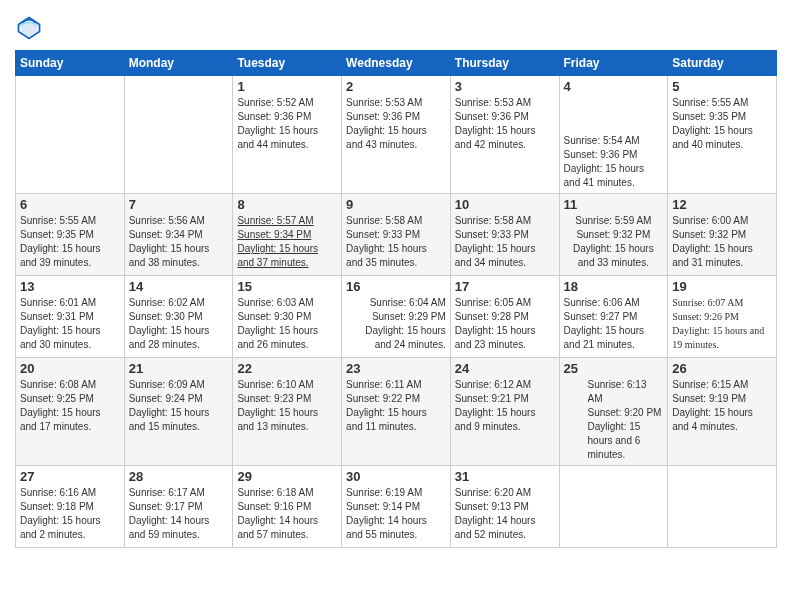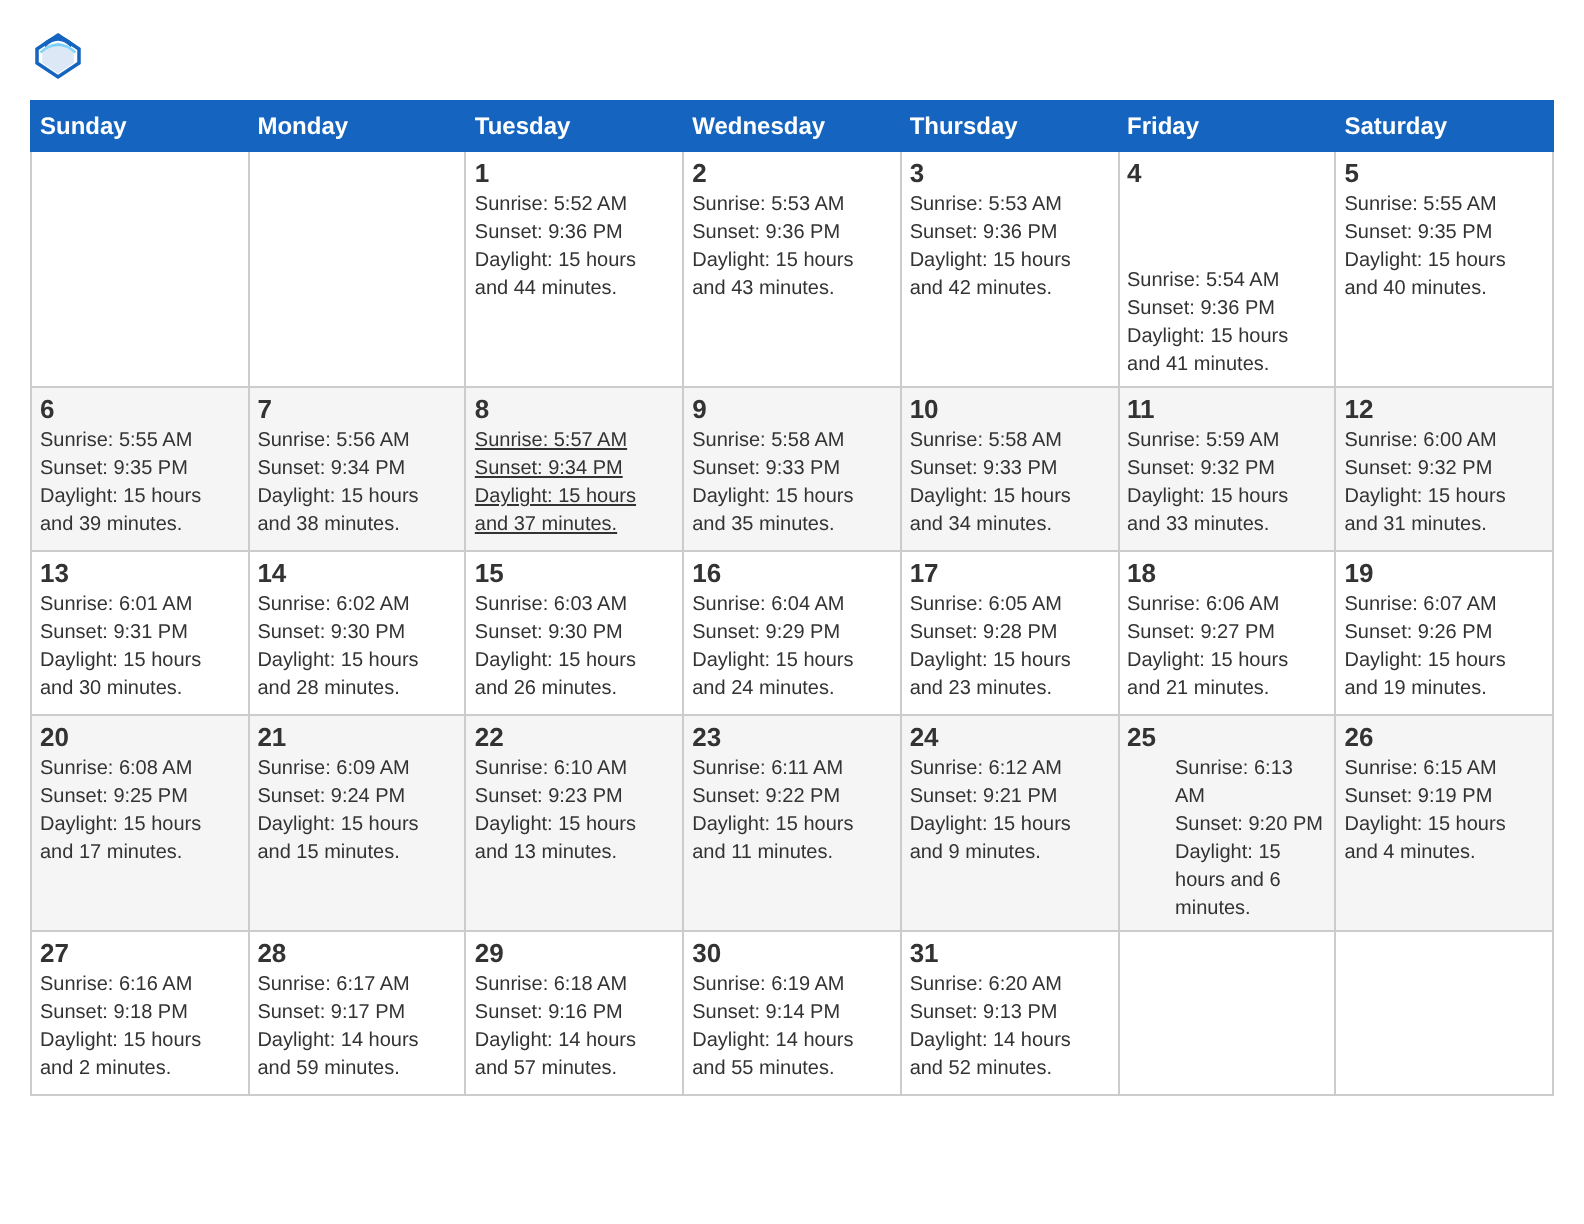--- a/index.html
+++ b/index.html
@@ -184,21 +184,21 @@
 Daylight: 15 hours and 35 minutes.</div>
           </td>
           <td class="row-shade">
             <span class="day-num">10</span>
             <div class="day-info" style="white-space: pre-line;">Sunrise: 5:58 AM
 Sunset: 9:33 PM
 Daylight: 15 hours and 34 minutes.</div>
           </td>
           <td class="row-shade">
             <span class="day-num">11</span>
-            <div class="day-info" style="white-space: pre-line;">Sunrise: 5:59 AM
+            <div class="day-info" style="white-space: pre-line; text-align: center;">Sunrise: 5:59 AM
 Sunset: 9:32 PM
 Daylight: 15 hours and 33 minutes.</div>
           </td>
           <td class="row-shade">
             <span class="day-num">12</span>
             <div class="day-info" style="white-space: pre-line;">Sunrise: 6:00 AM
 Sunset: 9:32 PM
 Daylight: 15 hours and 31 minutes.</div>
           </td>
         </tr>
@@ -216,39 +216,39 @@
 Daylight: 15 hours and 28 minutes.</div>
           </td>
           <td class="row-white">
             <span class="day-num">15</span>
             <div class="day-info" style="white-space: pre-line;">Sunrise: 6:03 AM
 Sunset: 9:30 PM
 Daylight: 15 hours and 26 minutes.</div>
           </td>
           <td class="row-white">
             <span class="day-num">16</span>
-            <div class="day-info" style="white-space: pre-line;">Sunrise: 6:04 AM
+            <div class="day-info" style="white-space: pre-line; text-align: right;">Sunrise: 6:04 AM
 Sunset: 9:29 PM
 Daylight: 15 hours and 24 minutes.</div>
           </td>
           <td class="row-white">
             <span class="day-num">17</span>
             <div class="day-info" style="white-space: pre-line;">Sunrise: 6:05 AM
 Sunset: 9:28 PM
 Daylight: 15 hours and 23 minutes.</div>
           </td>
           <td class="row-white">
             <span class="day-num">18</span>
             <div class="day-info" style="white-space: pre-line;">Sunrise: 6:06 AM
 Sunset: 9:27 PM
 Daylight: 15 hours and 21 minutes.</div>
           </td>
           <td class="row-white">
             <span class="day-num">19</span>
-            <div class="day-info" style="white-space: pre-line;">Sunrise: 6:07 AM
+            <div class="day-info" style="white-space: pre-line; font-family: Liberation Serif, serif;">Sunrise: 6:07 AM
 Sunset: 9:26 PM
 Daylight: 15 hours and 19 minutes.</div>
           </td>
         </tr>
         <tr>
           <td class="row-shade">
             <span class="day-num">20</span>
             <div class="day-info" style="white-space: pre-line;">Sunrise: 6:08 AM
 Sunset: 9:25 PM
 Daylight: 15 hours and 17 minutes.</div>

